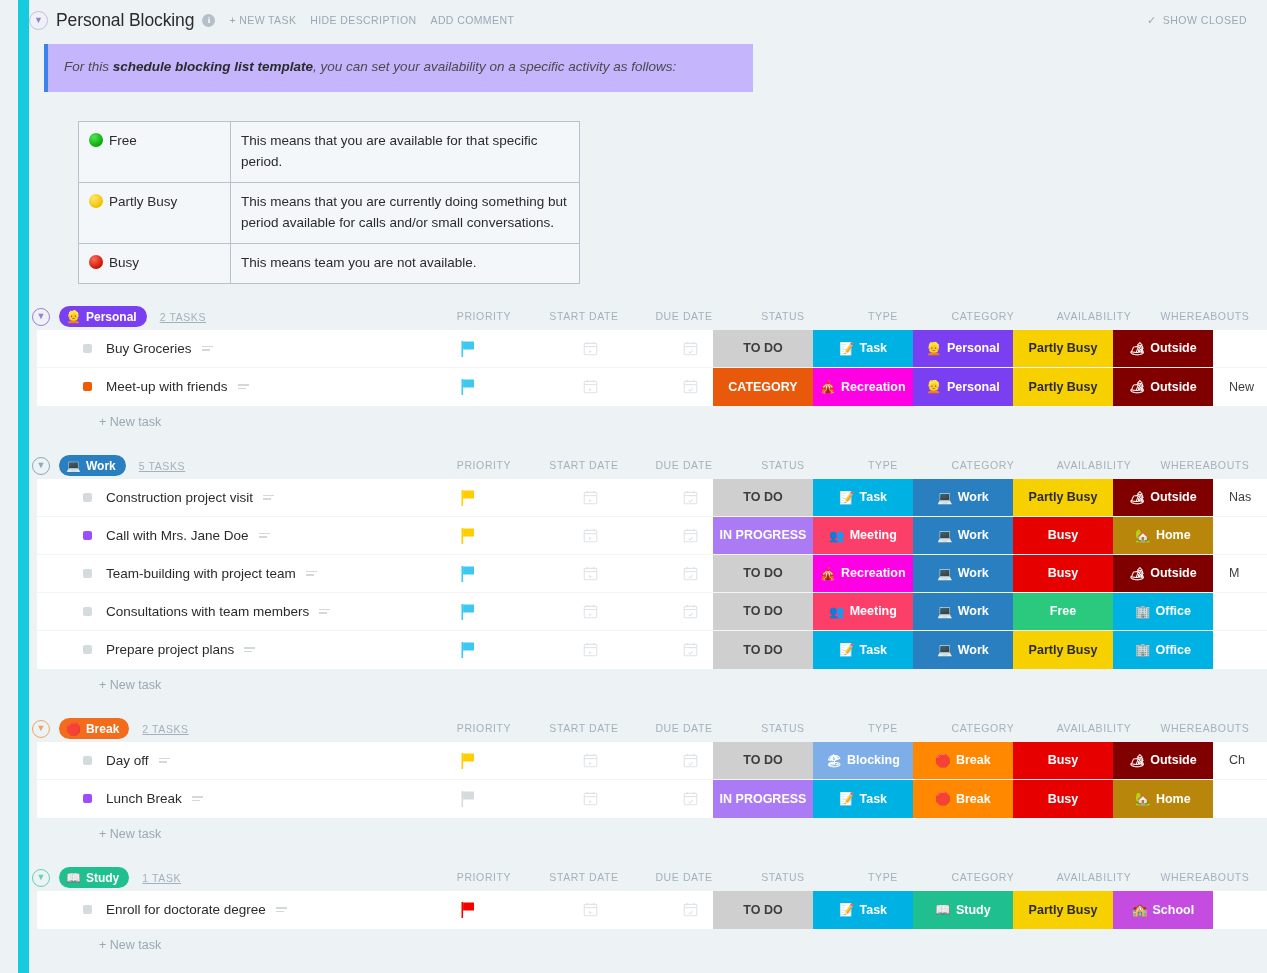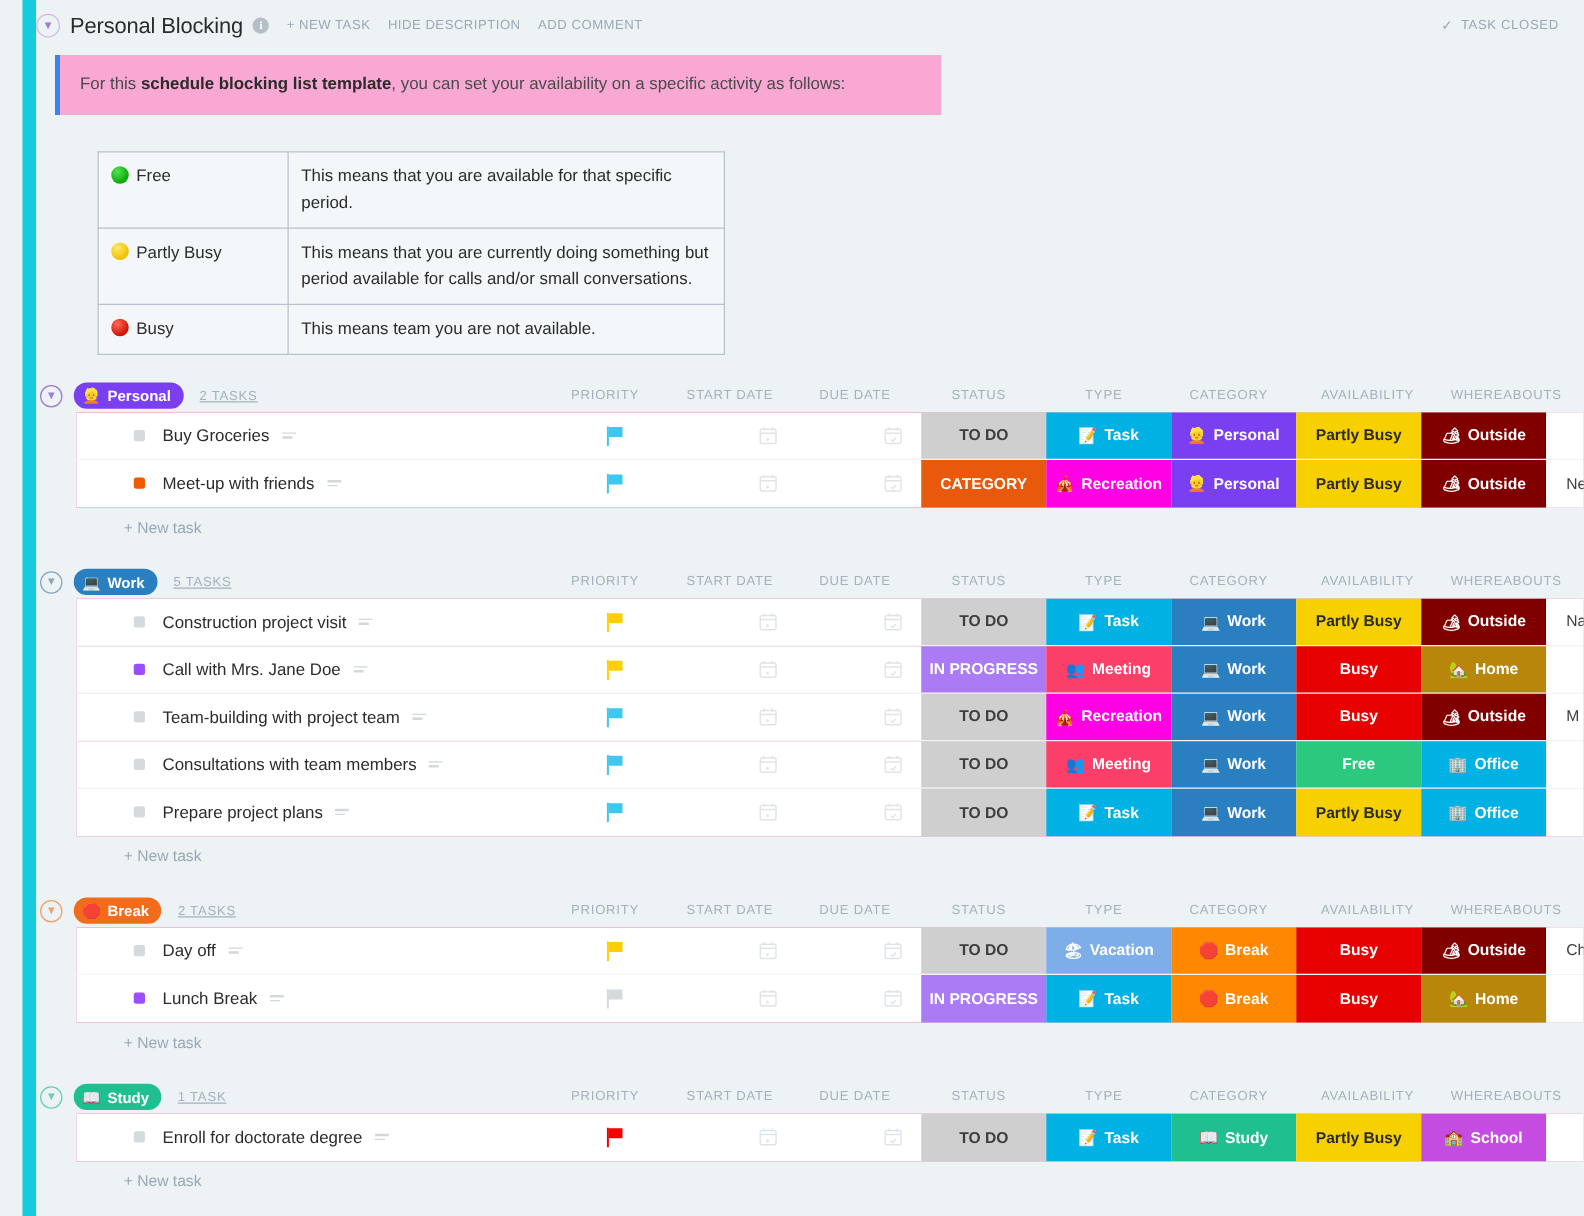--- a/index.html
+++ b/index.html
@@ -55,23 +55,24 @@
   }
   .hdr-right {
     margin-left: auto; display: flex; align-items: center;
     font-size: 10.5px; color: #9aa8b5; letter-spacing: 0.5px; font-weight: 500;
   }
   .check-glyph { margin-right: 6px; font-size: 11px; color: #9aa8b5; }
 
   
   .desc-wrap {
     margin-left: 15px; margin-top: 4px;
-    width: 709px; background: #f9a8d4;
+    width: 709px; background: #c4b5fd;
     border-left: 4px solid #3b82ed;
     padding: 14px 16px 15px 16px;
+    font-style: italic;
   }
   .desc-text { font-size: 13.5px; color: #4a4a4a; line-height: 1.4; }
   .desc-text b { color: #2b2b2b; font-weight: bold; }
 
   
   .legend {
     margin-left: 49px; margin-top: 29px;
     width: 502px; border-collapse: collapse;
     background: #f3f7f9;
   }
@@ -115,21 +116,21 @@
   
   .col-heads { position: absolute; left: 0; top: 0; height: 26px; width: 100%; }
   .col-head {
     position: absolute; top: 6px;
     font-size: 10.5px; color: #a4b1bd; letter-spacing: 0.6px; font-weight: 500;
     text-align: center; transform: translateX(-50%);
     white-space: nowrap;
   }
 
   
-  .rows { margin-left: 32px; background: #be185d; position: relative; }
+  .rows { margin-left: 8px; background: #0369a1; position: relative; }
   .row {
     display: flex; align-items: stretch; height: 38px;
     border-bottom: 1px solid #f2f4f6; background: #fff;
     position: relative;
   }
   .row:last-child { border-bottom: none; }
   .row-left { flex: 0 0 676px; display: flex; align-items: center; position: relative; }
   .sq {
     width: 9px; height: 9px; border-radius: 2px; margin-left: 46px;
     background: #d5dadd; flex: 0 0 auto;
@@ -183,21 +184,21 @@
 
     <div class="doc-header">
       <div class="collapse-circle">▼</div>
       <div class="doc-title">Personal Blocking</div>
       <div class="info-icon">i</div>
       <div class="hdr-action">+ NEW TASK</div>
       <div class="hdr-action">HIDE DESCRIPTION</div>
       <div class="hdr-action">ADD COMMENT</div>
       <div class="hdr-right">
         <span class="check-glyph">✓</span>
-        <span>TASK CLOSED</span>
+        <span>SHOW CLOSED</span>
       </div>
     </div>
 
     <div class="desc-wrap">
       <div class="desc-text">
         <span>For this </span><b>schedule blocking list template</b><span>, you can set your availability on a specific activity as follows:</span>
       </div>
     </div>
 
     <table class="legend">
@@ -630,21 +631,21 @@
                     <rect x="1.2" y="2.4" width="12.6" height="11.4" rx="1.2" fill="none" stroke="#dfe4e8" stroke-width="1.1"></rect>
                     <line x1="1.2" y1="5.6" x2="13.8" y2="5.6" stroke="#dfe4e8" stroke-width="1.1"></line>
                     <line x1="4.2" y1="0.8" x2="4.2" y2="3.2" stroke="#dfe4e8" stroke-width="1.2"></line>
                     <line x1="10.8" y1="0.8" x2="10.8" y2="3.2" stroke="#dfe4e8" stroke-width="1.2"></line>
                     <path d="M5.6 10.6 L7 12 L9.8 9.2" stroke="#dfe4e8" stroke-width="1.1" fill="none"></path>
                   </svg></span>
               </div>
               <div class="cell c-status" style="background:#cfcfcf;color:#3d3d3d">TO DO</div>
               <div class="cell c-type" style="background:#7eaee8;color:#ffffff">
                 <span>🏖</span>
-                <span>Vacation</span>
+                <span>Blocking</span>
               </div>
               <div class="cell c-cat" style="background:#ff8800;color:#ffffff">
                 <span>🛑</span>
                 <span>Break</span>
               </div>
               <div class="cell c-avail" style="background:#e60000;color:#ffffff">Busy</div>
               <div class="cell c-where" style="background:#800000;color:#ffffff">
                 <span>🏕</span>
                 <span>Outside</span>
               </div>

